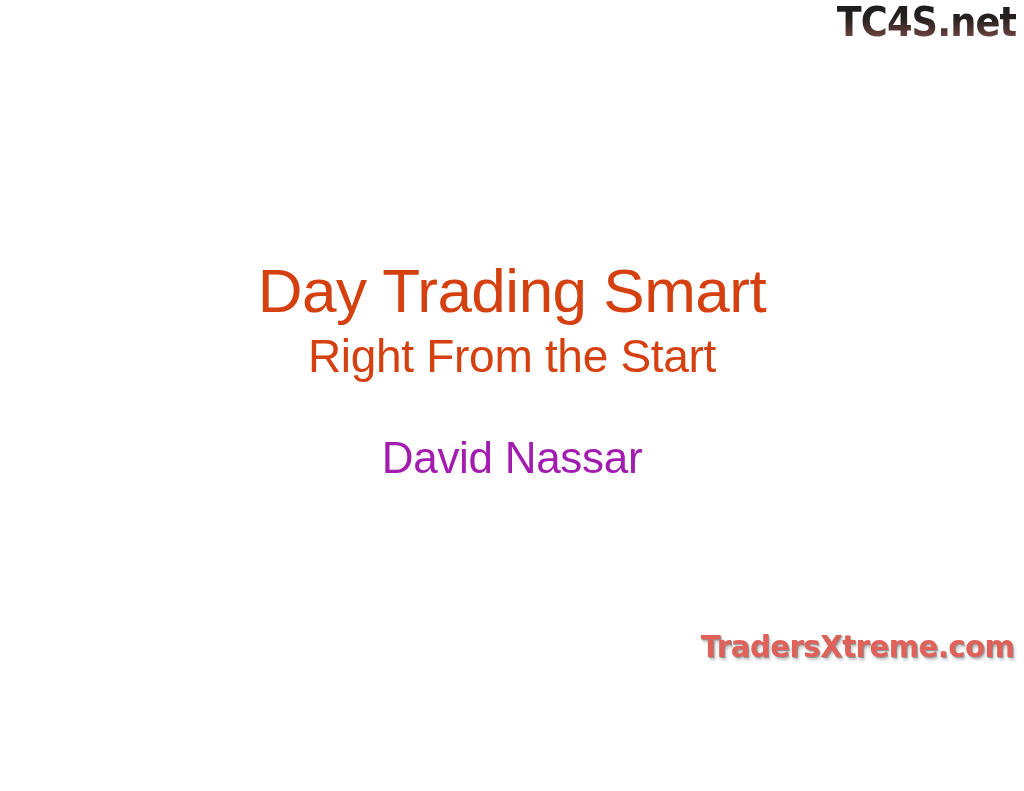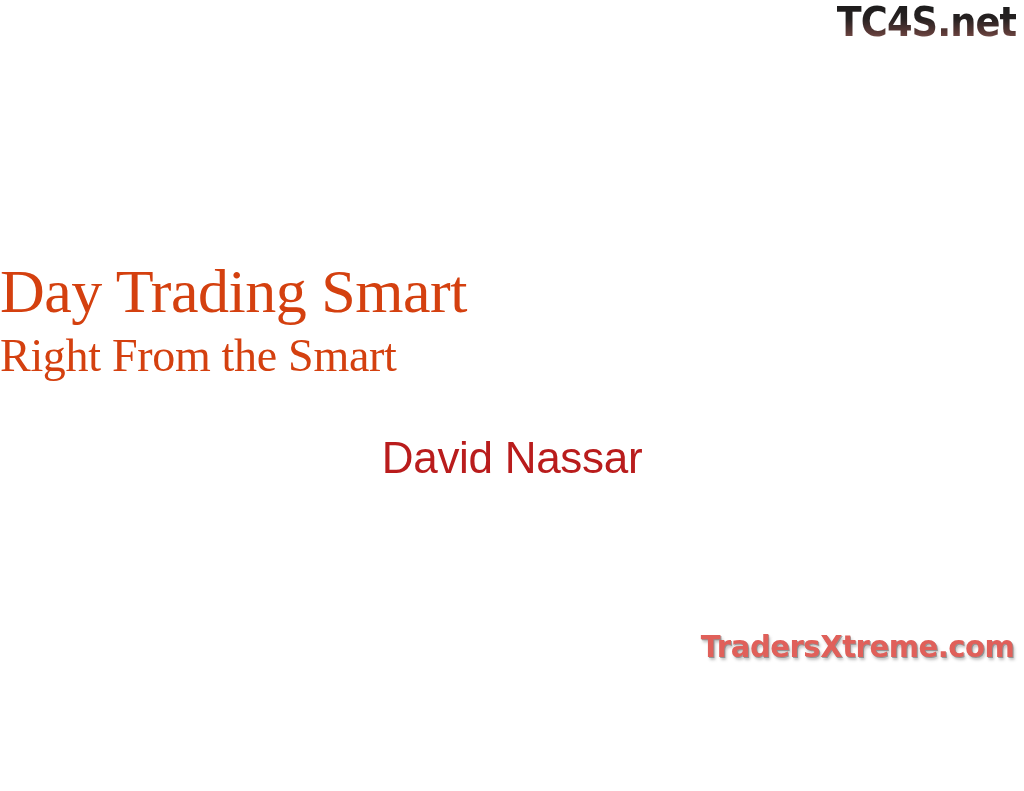--- a/index.html
+++ b/index.html
@@ -38,22 +38,21 @@
     transform: scaleX(0.92);
     transform-origin: right top;
   }
 
   
   .title-block {
     position: absolute;
     left: 0;
     right: 0;
     top: 258px;
-    text-align: left;
-    font-family: Liberation Serif, serif;
+    text-align: center;
   }
   .main-title {
     font-size: 62px;
     line-height: 1.08;
     color: #d4400f;
     font-weight: normal;
     margin: 0;
     letter-spacing: -0.5px;
   }
   .sub-title {
@@ -65,21 +64,21 @@
     letter-spacing: -0.3px;
   }
   .author {
     position: absolute;
     left: 0;
     right: 0;
     top: 434px;
     text-align: center;
     font-size: 44px;
     line-height: 1.1;
-    color: #b91c1c;
+    color: #a21caf;
     letter-spacing: -0.3px;
   }
 
   
   .dlsub-watermark {
     position: absolute;
     left: 0;
     right: 0;
     top: 378px;
     text-align: center;
@@ -123,21 +122,21 @@
 </style>
 </head>
 <body>
 
 <div class="slide">
 
   <div class="tc4s-logo">TC4S.net</div>
 
   <div class="title-block">
     <h1 class="main-title">Day Trading Smart</h1>
-    <h2 class="sub-title">Right From the Smart</h2>
+    <h2 class="sub-title">Right From the Start</h2>
   </div>
 
 
   <div class="author">David Nassar</div>
 
   <div class="tx-watermark">TradersXtreme.com</div>
 
 </div>
 
 </body></html>

